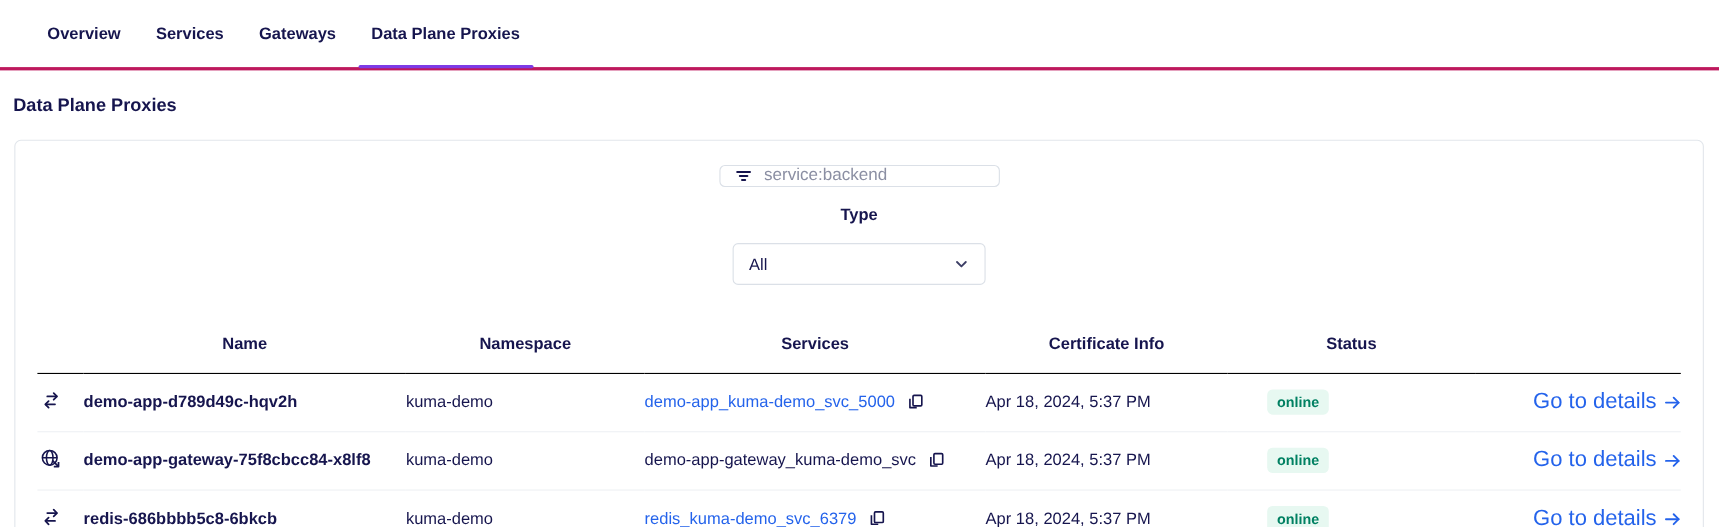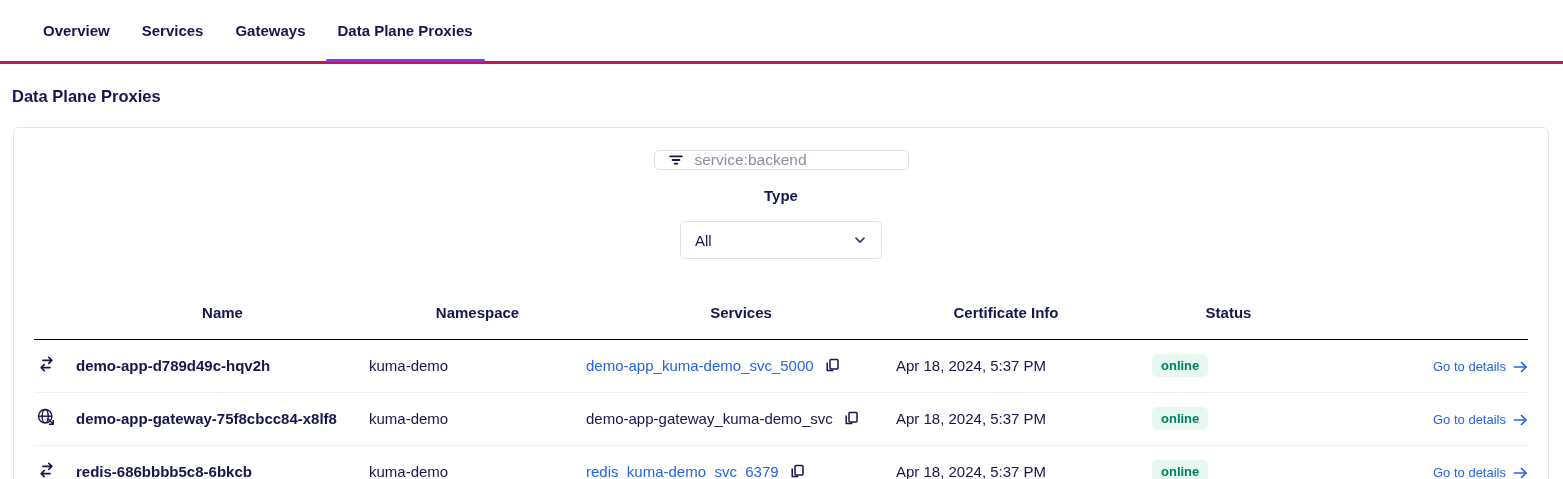--- a/index.html
+++ b/index.html
@@ -64,21 +64,21 @@
   }
   .search-box svg{flex:0 0 auto;}
   .search-box input{
     flex:1;border:none;outline:none;font-size:15.5px;
     font-family:"Liberation Sans", sans-serif;color:var(--navy);
     background:transparent;padding:0;
   }
   .search-box input::placeholder{color:#8b8fa3;}
   .type-label{font-size:15px;font-weight:700;color:var(--navy);white-space:nowrap;}
   .type-select{
-    width:202px;height:38px;flex:0 0 auto;
+    width:230px;height:38px;flex:0 0 auto;
     border:1px solid #dbe0e7;border-radius:5px;
     display:flex;align-items:center;justify-content:space-between;
     padding:0 14px;font-size:15px;color:var(--navy);cursor:pointer;background:#fff;
   }
 
   
   .table-wrap{padding:0 20px;margin-top:27px;}
   table{
     width:100%;border-collapse:collapse;table-layout:fixed;
     font-size:15px;color:var(--navy);
@@ -96,21 +96,21 @@
   .service-text.link{color:var(--blue);cursor:pointer;}
   .service-text.plain{color:var(--navy);}
   .copy-btn{display:inline-flex;align-items:center;cursor:pointer;}
   .badge{
     display:inline-block;background:var(--green-bg);color:var(--green);
     font-size:13px;font-weight:600;padding:4px 9px;border-radius:5px;line-height:1.2;margin-left:36px;
   }
   .cell-details{text-align:right;}
   .details-link{
     display:inline-flex;align-items:center;gap:7px;
-    color:var(--blue);font-size:13px;cursor:pointer;text-decoration:none;white-space:nowrap;
+    color:var(--blue);font-size:20px;cursor:pointer;text-decoration:none;white-space:nowrap;
   }
 </style>
 </head>
 <body>
 
 <nav class="tabbar">
   <div class="tab">Overview</div>
   <div class="tab">Services</div>
   <div class="tab">Gateways</div>
   <div class="tab active">Data Plane Proxies</div>

